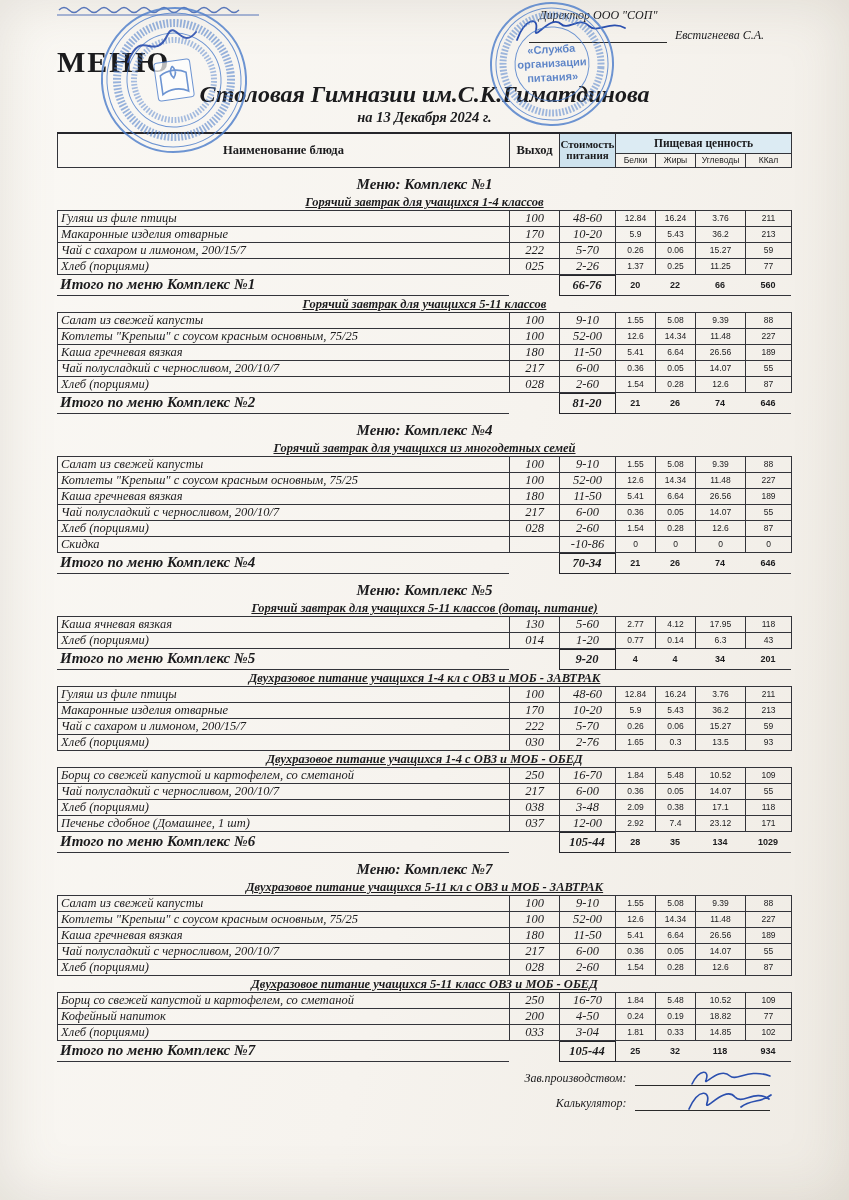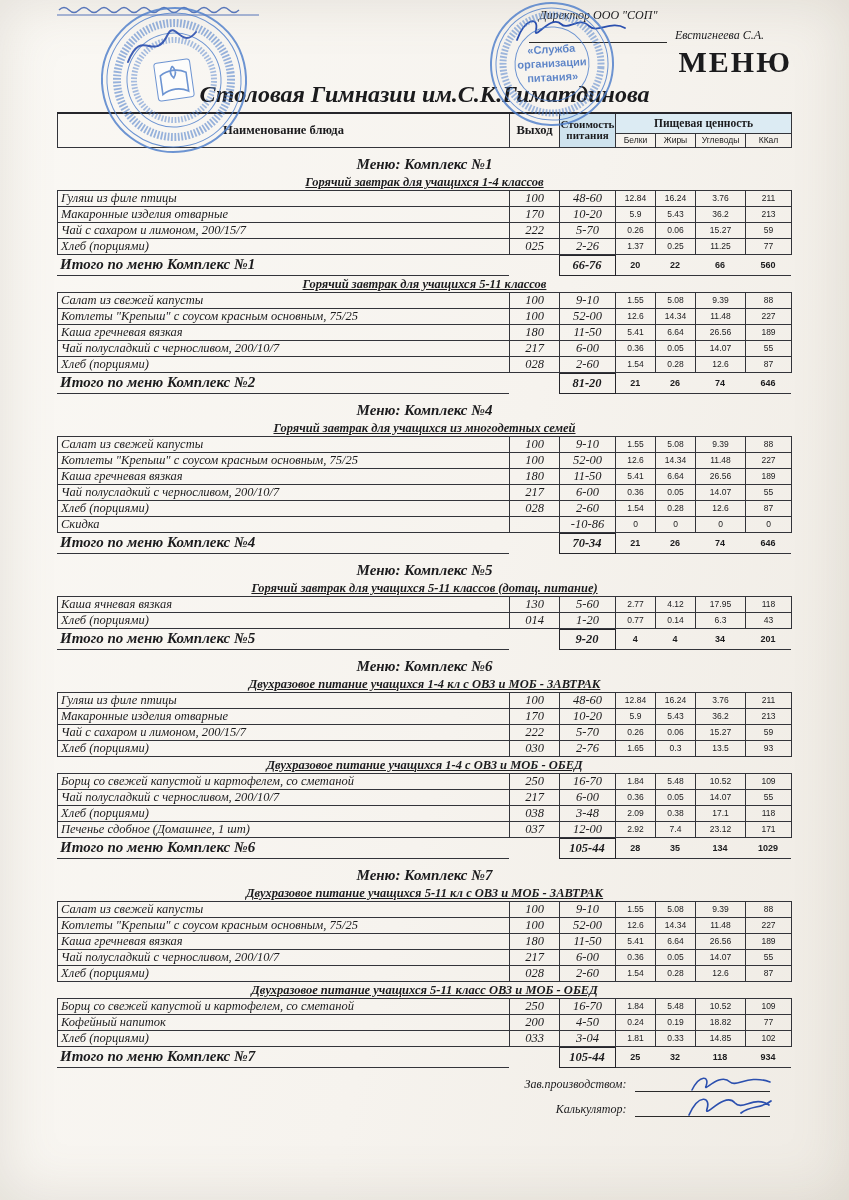--- a/index.html
+++ b/index.html
@@ -13,21 +13,21 @@
   
   .top-area { position:relative; height:40px; }
   .cropped-text { position:absolute; left:-2px; top:-2px; }
   .director { position:absolute; right:28px; top:4px; width:235px; font-style:italic; font-size:12px; }
   .dir-label { display:block; padding-left:10px; }
   .dir-row { display:flex; align-items:flex-end; margin-top:2px; }
   .dir-line { flex:1; border-bottom:1px solid #2a2a2a; height:18px; position:relative; }
   .dir-sig { position:absolute; left:-18px; bottom:-4px; }
   .dir-name { margin-left:8px; white-space:nowrap; }
 
-  h1.title { text-align:right; font-size:30px; line-height:32px; letter-spacing:2px; margin-top:2px; font-weight:bold; }
+  h1.title { text-align:left; font-size:30px; line-height:32px; letter-spacing:2px; margin-top:2px; font-weight:bold; }
   h2.subtitle { text-align:center; font-size:24px; line-height:22px; margin-top:5px; font-weight:bold; font-style:italic; }
   h3.dateline { text-align:center; font-size:14.5px; line-height:16px; margin-top:4px; font-weight:bold; font-style:italic; }
 
   
   .grid-table { width:734px; border-collapse:collapse; table-layout:fixed; margin:0; }
   .grid-table th, .grid-table td { border:1px solid #33343a; overflow:hidden; white-space:nowrap; }
   .header-table { margin-top:7px; border-top:2px solid #26262b; }
   .header-table th { font-size:12.5px; line-height:13px; text-align:center; vertical-align:middle; font-weight:bold; }
   .header-table tr:first-child th { height:20px; }
   .h-cost { background:#cfe3ee; font-size:11px !important; line-height:11px !important; white-space:normal !important; }
@@ -80,20 +80,21 @@
               <path d="M6,28 C14,6 28,4 25,18 C22,30 40,2 50,12 C57,19 68,4 78,14 C86,22 100,8 114,16" fill="none" stroke="#2b4fae" stroke-width="1.8" stroke-linecap="round"></path>
             </svg>
           </span>
           <span class="dir-name">Евстигнеева С.А.</span>
         </div>
       </div>
     </div>
 
     <h1 class="title">МЕНЮ</h1>
     <h2 class="subtitle">Столовая Гимназии им.С.К.Гиматдинова</h2>
+    <h3 class="dateline">на 13 Декабря 2024 г.</h3>
 
     <table class="grid-table header-table">
       <colgroup>
           <col style="width:452px">
           <col style="width:50px">
           <col style="width:56px">
           <col style="width:40px">
           <col style="width:40px">
           <col style="width:50px">
           <col style="width:46px">
@@ -437,21 +438,20 @@
         <td class="total-num">4</td>
         <td class="total-num">4</td>
         <td class="total-num">34</td>
         <td class="total-num">201</td>
       </tr>
     </tbody>
           </table>
   </section>
 
   <section class="menu-section">
-    <div class="section-title">Меню: Комплекс №6</div>
     <div>
   <div class="menu-group">
     <div class="group-subtitle">Двухразовое питание учащихся 1-4 кл с ОВЗ и МОБ - ЗАВТРАК</div>
     <table class="grid-table rows-table">
       <colgroup>
                   <col style="width:452px">
                   <col style="width:50px">
                   <col style="width:56px">
                   <col style="width:40px">
                   <col style="width:40px">

